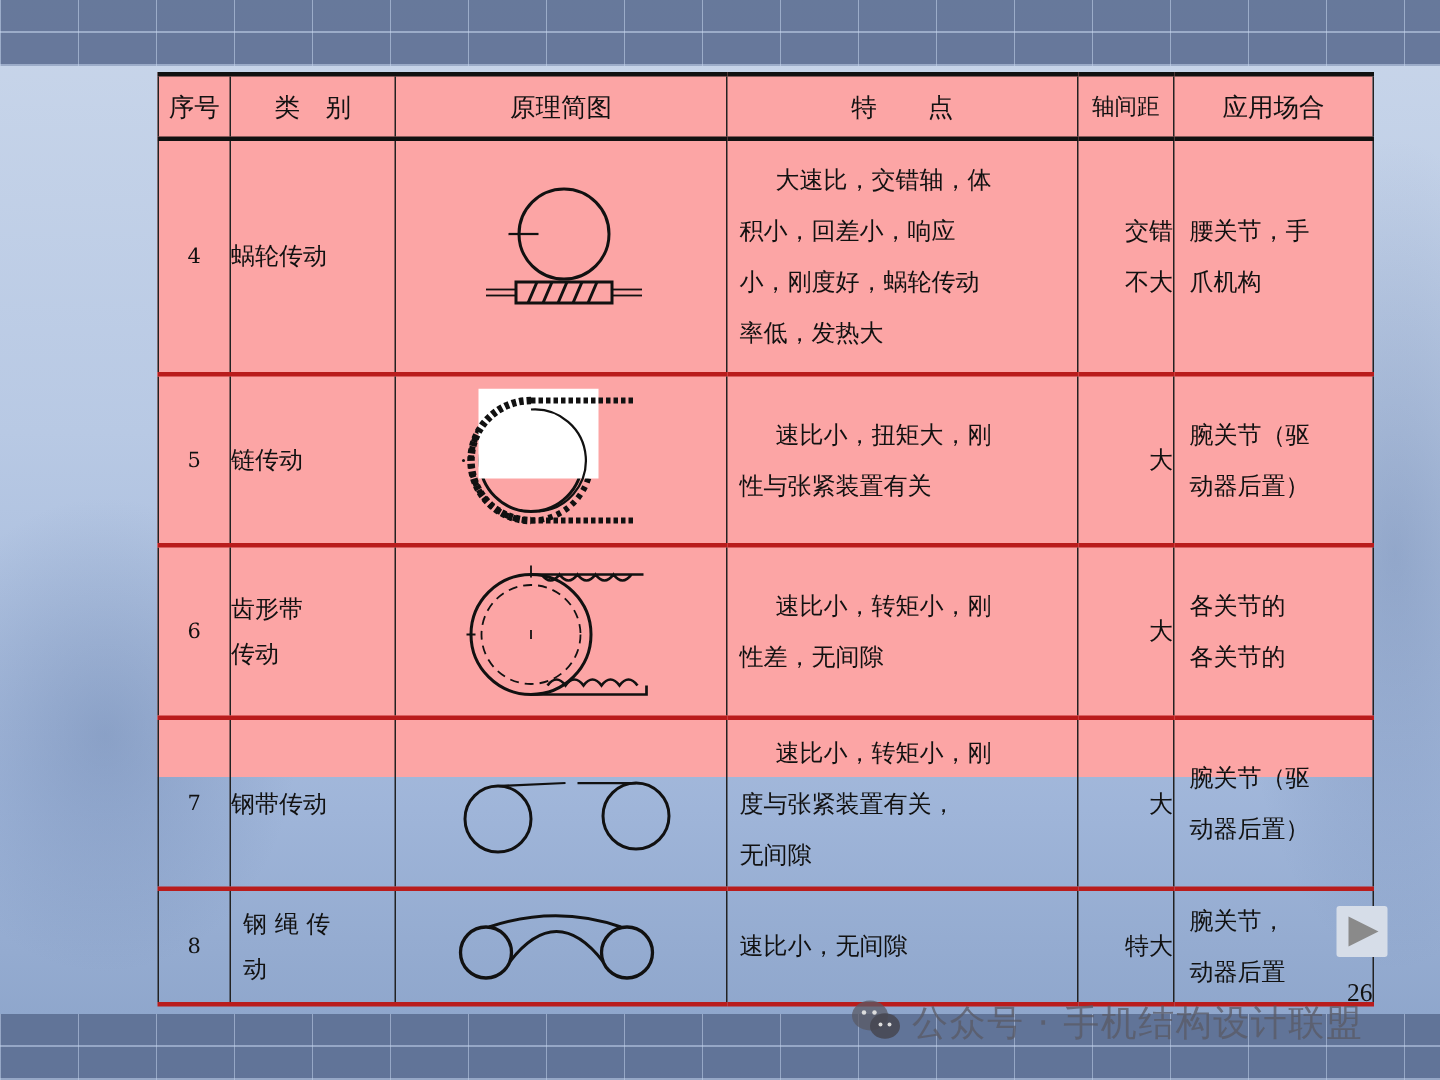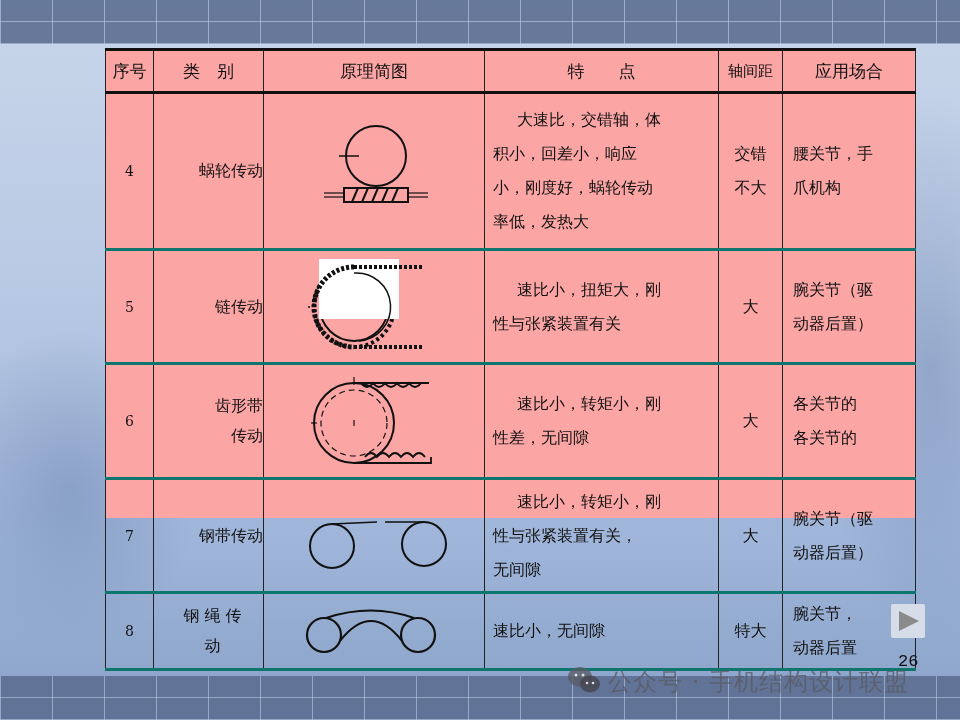--- a/index.html
+++ b/index.html
@@ -32,42 +32,42 @@
   }
   table {
     border-collapse:collapse; width:810px; table-layout:fixed;
     font-family: "DejaVu Serif", serif; color:#111;
   }
   th, td { border-left:1.5px solid #222; border-right:1.5px solid #222; padding:0; }
   th {
     height:40px; font-weight:normal; font-size:17px; text-align:center;
     border-top:3px solid #111; border-bottom:3px solid #111;
   }
-  td { border-bottom:3px solid #0f766e; vertical-align:middle; font-size:16px; }
+  td { border-bottom:3px solid #b91c1c; vertical-align:middle; font-size:16px; }
   td.num { text-align:center; font-size:14px; }
-  td.cat { text-align:right; line-height:30px; }
+  td.cat { text-align:left; line-height:30px; }
   td.feat { padding:0 8px 0 8px; line-height:34px; text-align:left; }
   td.feat .indent { padding-left:24px; }
-  td.dist { text-align:center; line-height:34px; }
+  td.dist { text-align:right; line-height:34px; }
   td.app { padding-left:10px; line-height:34px; }
   td.diagram { text-align:center; }
   td.diagram svg { display:block; margin:0 auto; }
   .r4 td { height:154px; }
   .r5 td { height:111px; }
   .r6 td { height:112px; }
   .r7 td { height:111px; }
   .r8 td { height:74px; }
   .next-button {
     position:absolute; left:891px; top:604px; width:34px; height:34px;
     background:#d6dde8; border-radius:2px;
     display:flex; align-items:center; justify-content:center; cursor:pointer;
   }
   .page-number {
     position:absolute; left:898px; top:652px; font-size:17px; color:#111;
-    font-family:Liberation Mono, monospace;
+    font-family:Liberation Serif, serif;
   }
   .watermark {
     position:absolute; left:566px; top:666px; font-size:24px; color:rgba(90,90,100,0.75);
     font-family:"DejaVu Sans", sans-serif; display:flex; align-items:flex-start; gap:6px;
     letter-spacing:1px;
   }
   .wechat-icon { width:36px; height:28px; position:relative; }
 </style>
 </head>
 <body>
@@ -194,35 +194,35 @@
       <td class="diagram">
         <svg width="150" height="80" viewBox="0 0 150 80">
           <circle cx="33" cy="50" r="22" fill="none" stroke="#111" stroke-width="2"></circle>
           <circle cx="125" cy="48" r="22" fill="none" stroke="#111" stroke-width="2"></circle>
           <line x1="33" y1="28" x2="78" y2="26" stroke="#111" stroke-width="1.5"></line>
           <line x1="86" y1="26" x2="125" y2="26" stroke="#111" stroke-width="1.5"></line>
         </svg>
       </td>
       <td class="feat">
         <div class="indent">速比小，转矩小，刚</div>
-        <div>性与张紧装置有关，</div>
+        <div>度与张紧装置有关，</div>
         <div>无间隙</div>
       </td>
       <td class="dist">
         <div>大</div>
       </td>
       <td class="app">
         <div>腕关节（驱</div>
         <div>动器后置）</div>
       </td>
     </tr>
 
     <tr class="r8">
       <td class="num">8</td>
-      <td class="cat" style="text-align:center;padding-left:8px">
+      <td class="cat" style="text-align:left;padding-left:8px">
         <div>钢 绳 传</div>
         <div>动</div>
       </td>
       <td class="diagram">
         <svg width="140" height="60" viewBox="0 0 140 60">
           <circle cx="20" cy="34" r="17" fill="none" stroke="#111" stroke-width="2.2"></circle>
           <circle cx="114" cy="34" r="17" fill="none" stroke="#111" stroke-width="2.2"></circle>
           <path d="M22 17 Q67 2 110 17" fill="none" stroke="#111" stroke-width="2"></path>
           <path d="M36 40 Q67 0 98 40" fill="none" stroke="#111" stroke-width="2"></path>
         </svg>

